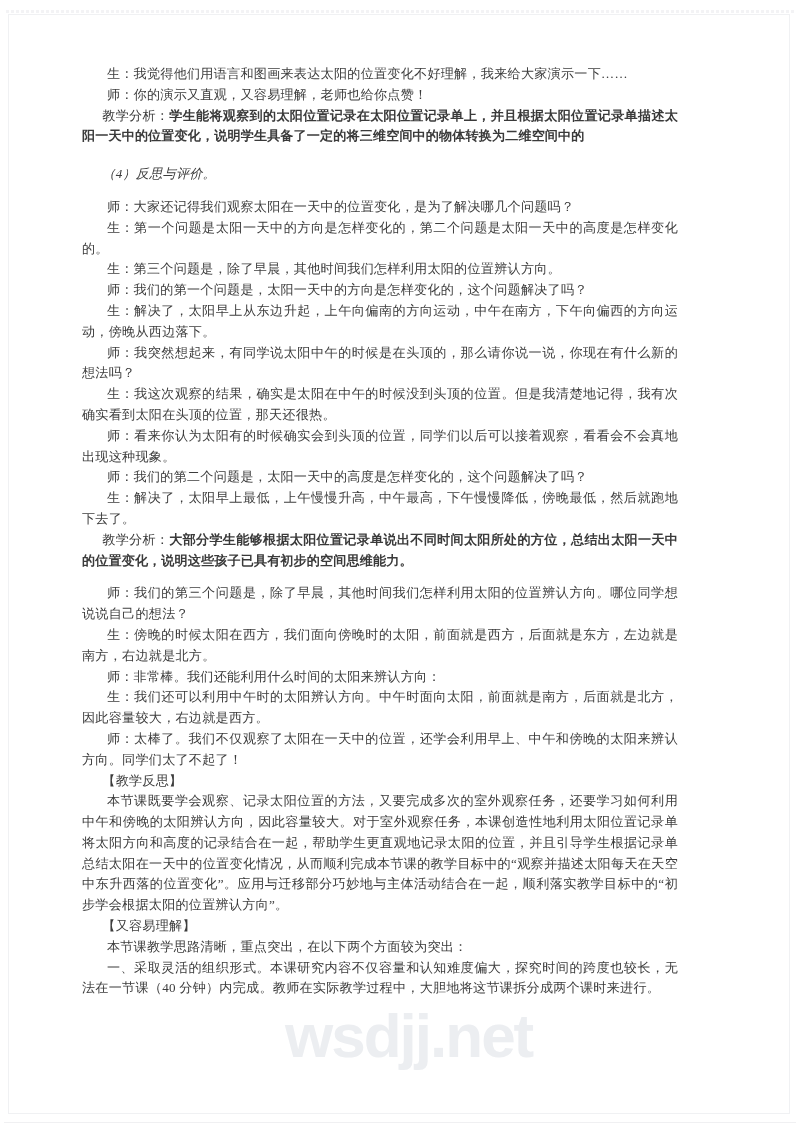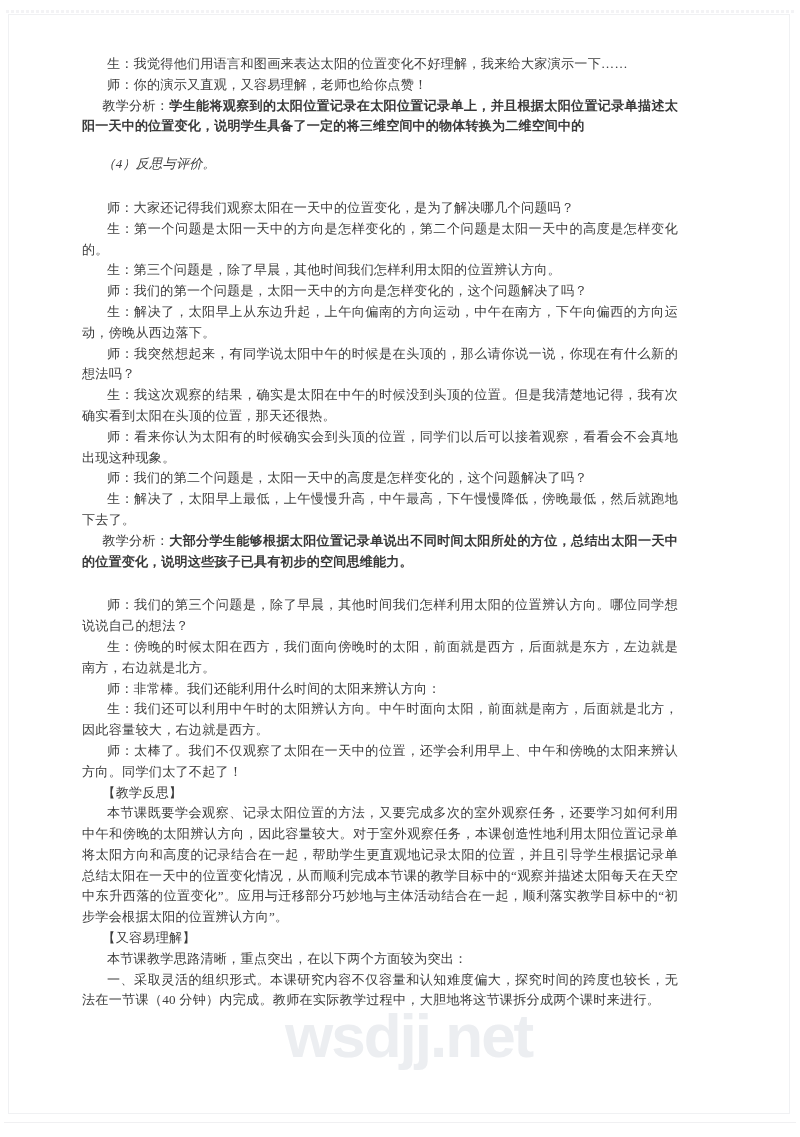--- a/index.html
+++ b/index.html
@@ -52,39 +52,39 @@
     font-size: 62px;
     letter-spacing: -2px;
     color: #eceef1;
     white-space: nowrap;
     pointer-events: none;
     z-index: 0;
   }
 
   #doc {
     position: absolute;
-    left: 0; top: 12px;
+    left: 0; top: 0;
     width: 760px;
-    padding: 42px 82px 0 82px;
+    padding: 64px 82px 0 82px;
     z-index: 2;
   }
 
   p {
     margin: 0;
     font-size: 13.1px;
     line-height: 20.8px;
     text-align: justify;
     text-justify: inter-ideograph;
     letter-spacing: 0.02em;
     color: #3c3c3c;
   }
   p.ind { text-indent: 1.9em; }
   p.ind2 { text-indent: 1.55em; }
   p.gap { margin-top: 17px; font-style: italic; }
-  p.gap-sm { margin-top: 23px; }
+  p.gap-sm { margin-top: 12px; }
 
   
   p.analysis {
     font-family: "Liberation Serif", "DejaVu Serif", serif;
     font-size: 13.1px;
     line-height: 20.8px;
     color: #3a3a3a;
     text-indent: 1.55em;
     font-weight: 600;
     letter-spacing: 0.01em;

